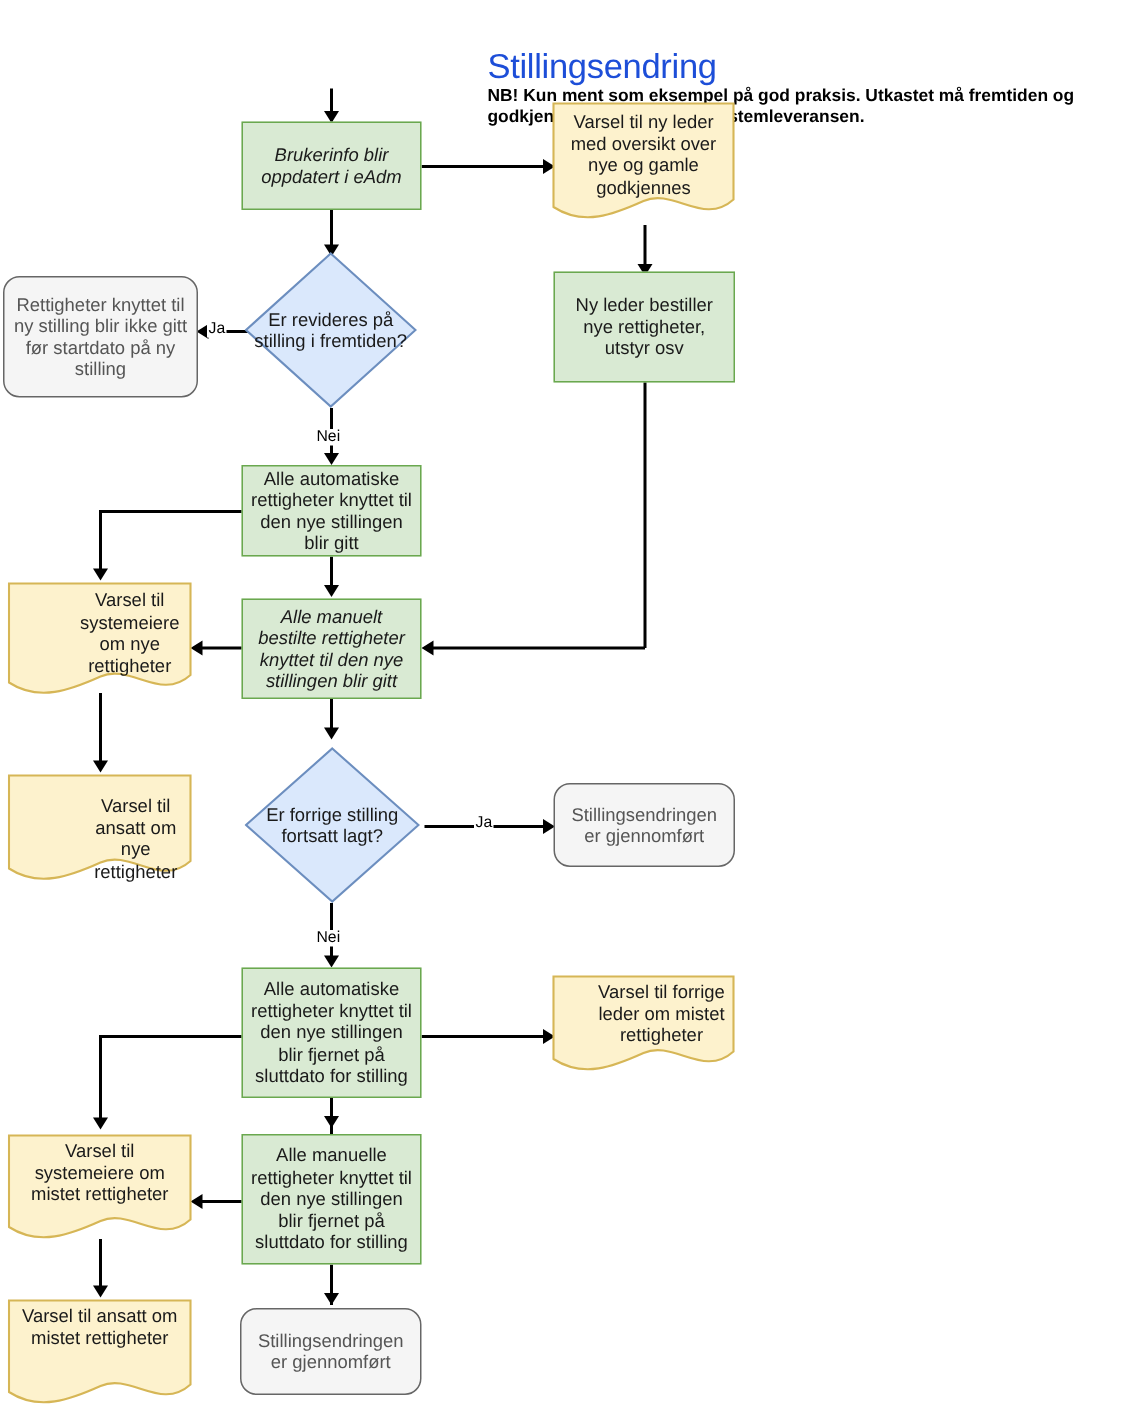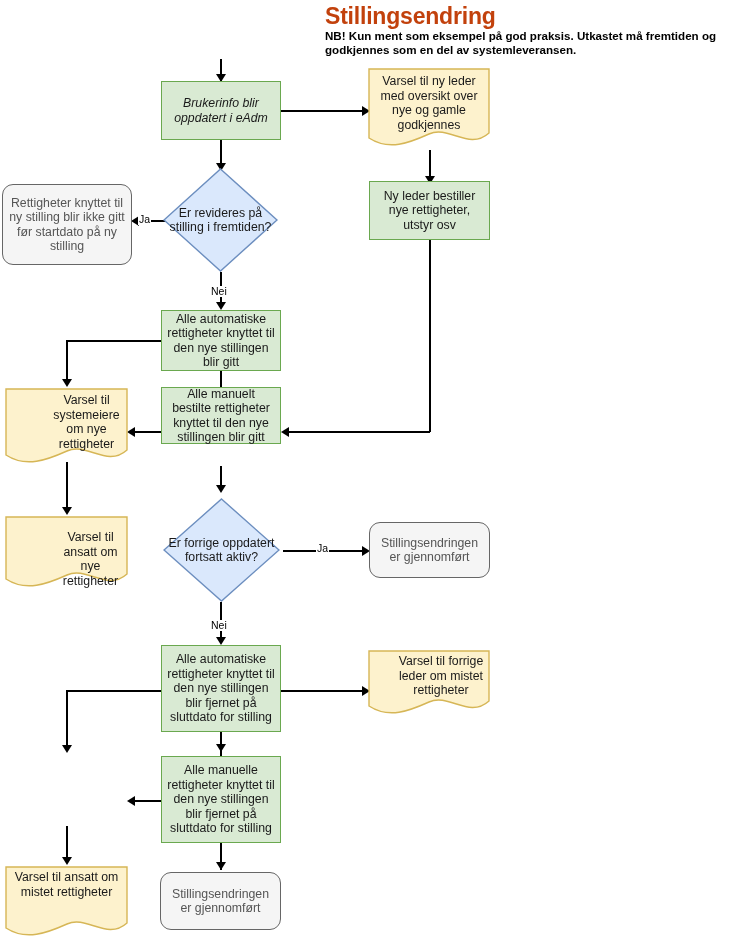--- a/index.html
+++ b/index.html
@@ -31,21 +31,21 @@
   .lnv{width:1.6px;}
   .arw{position:absolute;width:0;height:0;}
   .arw-d{border-left:5px solid transparent;border-right:5px solid transparent;border-top:8px solid #000;}
   .arw-r{border-top:5px solid transparent;border-bottom:5px solid transparent;border-left:8px solid #000;}
   .arw-l{border-top:5px solid transparent;border-bottom:5px solid transparent;border-right:8px solid #000;}
 
   .elbl{position:absolute;font-size:10.5px;color:#000;background:#fff;padding:0 1px;line-height:1;}
 
   
   #title-block{position:absolute;left:325px;top:4px;width:420px;}
-  #title-block .t{font-size:23px;font-weight:bold;color:#c2410c;letter-spacing:-.2px;line-height:1.05;}
+  #title-block .t{font-size:23px;font-weight:normal;color:#1d4ed8;letter-spacing:-.2px;line-height:1.05;margin-top:28px;}
   #title-block .s{font-size:11.6px;font-weight:bold;color:#000;line-height:1.22;margin-top:1px;}
 </style>
 </head>
 <body>
 
 <div id="canvas">
 
   <div id="title-block">
     <div class="t">Stillingsendring</div>
     <div class="s">NB! Kun ment som eksempel på god praksis. Utkastet må fremtiden og godkjennes som en del av systemleveransen.</div>
@@ -123,40 +123,40 @@
     <span class="label">Brukerinfo blir oppdatert i eAdm</span>
   </div>
 
   <div class="node doc" style="left:368px;top:68px;width:122px;height:82px;">
     <svg class="docshape" viewBox="0 0 122 82" preserveAspectRatio="none">
       <path d="M1,1 L121,1 L121,65 C101,83 81,57 61,66 C41,75 21,83 1,70 Z" fill="#fdf2cd" stroke="#d6b656" stroke-width="1.4"></path>
     </svg>
     <span class="label" style="margin-top:6px;">Varsel til ny leder med oversikt over nye og gamle godkjennes</span>
   </div>
 
-  <div class="node proc" style="left:369px;top:181px;width:121px;height:59px;">
+  <div class="node proc" style="left:369px;top:181px;width:121px;height:74px;">
     <span class="label">Ny leder bestiller nye rettigheter, utstyr osv</span>
   </div>
 
   <div class="node dec" style="left:163px;top:168px;width:115px;height:104px;">
     <svg class="dia" viewBox="0 0 115 104" preserveAspectRatio="none">
       <polygon points="57.5,1 114,52 57.5,103 1,52" fill="#dae8fc" stroke="#6c8ebf" stroke-width="1.4"></polygon>
     </svg>
     <span class="label" style="width:128px;">Er revideres på stilling i fremtiden?</span>
   </div>
 
   <div class="node proc" style="left:161px;top:310px;width:120px;height:61px;">
     <span class="label">Alle automatiske rettigheter knyttet til den nye stillingen blir gitt</span>
   </div>
 
   <div class="node term" style="left:2px;top:184px;width:130px;height:81px;">
     <span class="label">Rettigheter knyttet til ny stilling blir ikke gitt før startdato på ny stilling</span>
   </div>
 
-  <div class="node proc" style="left:161px;top:387px;width:120px;height:57px;">
+  <div class="node proc" style="left:161px;top:399px;width:120px;height:67px;font-style:italic;">
     <span class="label">Alle manuelt bestilte rettigheter knyttet til den nye stillingen blir gitt</span>
   </div>
 
   <div class="node doc" style="left:5px;top:388px;width:123px;height:78px;">
     <svg class="docshape" viewBox="0 0 123 78" preserveAspectRatio="none">
       <path d="M1,1 L122,1 L122,62 C102,80 82,54 62,63 C42,72 21,80 1,67 Z" fill="#fdf2cd" stroke="#d6b656" stroke-width="1.4"></path>
     </svg>
     <span class="label" style="margin-top:5px;padding-left:44px;">Varsel til systemeiere om nye rettigheter</span>
   </div>
 
@@ -164,21 +164,21 @@
     <svg class="docshape" viewBox="0 0 123 74" preserveAspectRatio="none">
       <path d="M1,1 L122,1 L122,58 C102,76 82,50 62,59 C42,68 21,76 1,63 Z" fill="#fdf2cd" stroke="#d6b656" stroke-width="1.4"></path>
     </svg>
     <span class="label" style="margin-top:14px;margin-left:48px;">Varsel til ansatt om nye rettigheter</span>
   </div>
 
   <div class="node dec" style="left:163px;top:498px;width:117px;height:104px;">
     <svg class="dia" viewBox="0 0 117 104" preserveAspectRatio="none">
       <polygon points="58.5,1 116,52 58.5,103 1,52" fill="#dae8fc" stroke="#6c8ebf" stroke-width="1.4"></polygon>
     </svg>
-    <span class="label" style="width:110px;">Er forrige oppdatert fortsatt aktiv?</span>
+    <span class="label" style="width:110px;">Er forrige stilling fortsatt lagt?</span>
   </div>
 
   <div class="node term" style="left:369px;top:522px;width:121px;height:56px;">
     <span class="label">Stillingsendringen er gjennomført</span>
   </div>
 
   <div class="node proc" style="left:161px;top:645px;width:120px;height:87px;">
     <span class="label">Alle automatiske rettigheter knyttet til den nye stillingen blir fjernet på sluttdato for stilling</span>
   </div>
 
@@ -186,20 +186,26 @@
     <svg class="docshape" viewBox="0 0 122 66" preserveAspectRatio="none">
       <path d="M1,1 L121,1 L121,51 C101,69 81,43 61,52 C41,61 21,69 1,56 Z" fill="#fdf2cd" stroke="#d6b656" stroke-width="1.4"></path>
     </svg>
     <span class="label" style="margin-top:4px;">Varsel til forrige leder om mistet rettigheter</span>
   </div>
 
   <div class="node proc" style="left:161px;top:756px;width:120px;height:87px;">
     <span class="label">Alle manuelle rettigheter knyttet til den nye stillingen blir fjernet på sluttdato for stilling</span>
   </div>
 
+  <div class="node doc" style="left:5px;top:756px;width:123px;height:73px;">
+    <svg class="docshape" viewBox="0 0 123 73" preserveAspectRatio="none">
+      <path d="M1,1 L122,1 L122,57 C102,75 82,49 62,58 C42,67 21,75 1,62 Z" fill="#fdf2cd" stroke="#d6b656" stroke-width="1.4"></path>
+    </svg>
+    <span class="label" style="margin-top:4px;">Varsel til systemeiere om mistet rettigheter</span>
+  </div>
 
   <div class="node doc" style="left:5px;top:866px;width:123px;height:73px;">
     <svg class="docshape" viewBox="0 0 123 73" preserveAspectRatio="none">
       <path d="M1,1 L122,1 L122,57 C102,75 82,49 62,58 C42,67 21,75 1,62 Z" fill="#fdf2cd" stroke="#d6b656" stroke-width="1.4"></path>
     </svg>
     <span class="label" style="margin-top:4px;">Varsel til ansatt om mistet rettigheter</span>
   </div>
 
   <div class="node term" style="left:160px;top:872px;width:121px;height:58px;">
     <span class="label">Stillingsendringen er gjennomført</span>

